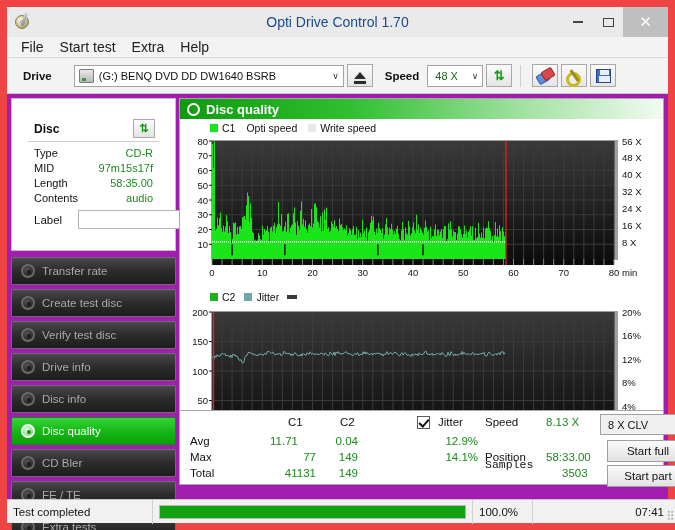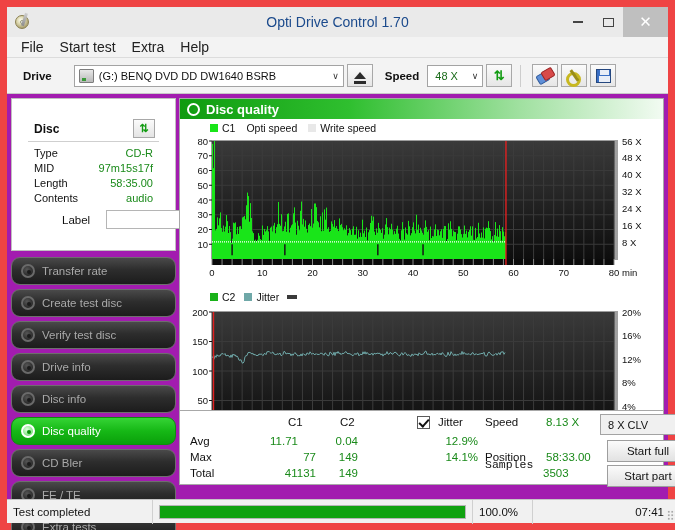--- a/index.html
+++ b/index.html
@@ -145,41 +145,41 @@
     width: 22px; height: 19px;
     background: linear-gradient(180deg,#fbfbfb,#e4e4e4);
     border: 1px solid #a8a8a8;
     display:flex;align-items:center;justify-content:center;
     font-size: 11px; color:#139c13; font-weight:bold;
   }
   .disc-rows { padding: 4px 6px 4px 6px; }
   .drow { display:flex; justify-content:space-between; font-size: 11px; line-height: 15px; }
   .drow .k { color:#111; }
   .drow .v { color:#1a8a1a; }
-  .label-row { display:flex; align-items:center; margin-top: 3px; gap: 16px; margin-left: 28px; }
+  .label-row { display:flex; align-items:center; margin-top: 3px; gap: 16px; }
   .label-row .k { font-size: 11.5px; color:#111; }
   .label-input {
     flex: 1; height: 19px; background:#fff; border:1px solid #b5b5b5;
   }
   .cd-btn {
     width:22px;height:21px;
     background: linear-gradient(180deg,#fbfbfb,#e4e4e4);
     border:1px solid #a8a8a8; display:flex;align-items:center;justify-content:center;
   }
   .cd-glyph{width:14px;height:14px;border-radius:50%;
     background: radial-gradient(circle at 38% 32%, #fdfde8 0%, #e6e08c 45%, #c2b85c 75%, #9e9440 100%);
     border:1px solid #8c8340; position:relative;}
   .cd-glyph::after{content:"";position:absolute;left:5px;top:5px;width:4px;height:4px;border-radius:50%;background:#f2f2ea;border:1px solid #968c48;}
 
   .navlist { margin-top: 6px; display:flex; flex-direction: column; gap: 4px; }
   .navbtn {
     height: 28px;
     background: linear-gradient(180deg,#4a4a4a 0%, #2d2d2d 45%, #1c1c1c 100%);
     border: 1px solid #6e6e6e;
-    border-radius: 9px;
+    border-radius: 2px;
     display:flex; align-items:center; gap: 7px;
     padding-left: 9px;
     color: #a9a9a9; font-size: 11.5px;
   }
   .navbtn.active {
     background: linear-gradient(180deg,#35d435 0%, #16b816 50%, #0aa00a 100%);
     border-color: #0d8f0d;
     color: #ffffff;
   }
   .nav-ico {
@@ -1126,21 +1126,21 @@
 
           <div class="st k" style="left:10px; top:56px;">Total</div>
           <div class="st v" style="left:90px; top:56px; width:46px; text-align:right;">41131</div>
           <div class="st v" style="left:142px; top:56px; width:36px; text-align:right;">149</div>
 
           <div class="st k" style="left:305px; top:5px;">Speed</div>
           <div class="st v" style="left:366px; top:5px;">8.13 X</div>
           <div class="st k" style="left:305px; top:40px;">Position</div>
           <div class="st v" style="left:366px; top:40px;">58:33.00</div>
           <div class="st k" style="left:305px; top:47px;font-family:Liberation Mono, monospace;">Samples</div>
-          <div class="st v" style="left:363px; top:56px;">3503</div>
+          <div class="st v" style="left:382px; top:56px;">3503</div>
 
           <div class="combo-small" style="left:420px; top:3px;">
             <span>8 X CLV</span>
 
           </div>
           <div class="btn-wide" style="left:427px; top:29px;">Start full</div>
           <div class="btn-wide" style="left:427px; top:54px;">Start part</div>
         </div>
 
       </div>

